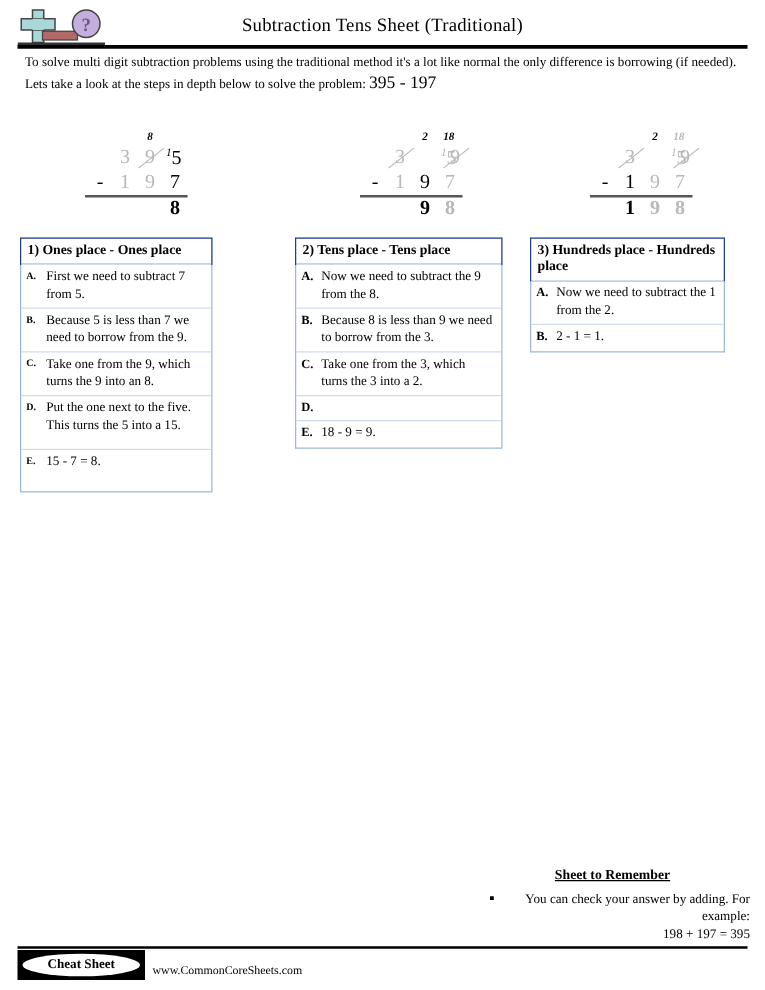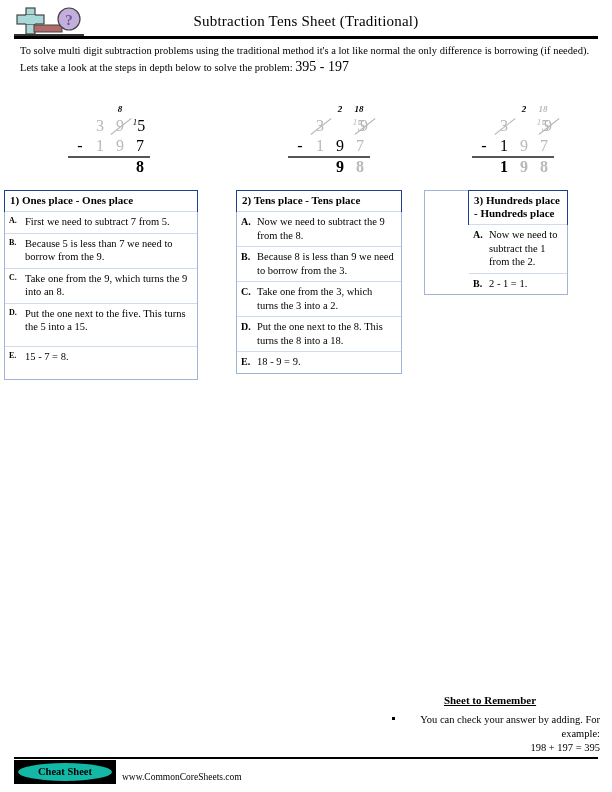--- a/index.html
+++ b/index.html
@@ -164,23 +164,23 @@
     width: 16px;
     flex: 0 0 16px;
     padding-top: 1px;
   }
   .step-letter.big { font-size: 10px; }
   .step-text {
     font-size: 10.5px;
     line-height: 13.5px;
     flex: 1 1 auto;
   }
-  #box1 { left: 4px; top: 190px; width: 194px; }
+  #box1 { left: 16px; top: 190px; width: 154px; }
   #box2 { left: 236px; top: 190px; width: 166px; }
-  #box3 { left: 424px; top: 190px; width: 144px; padding-left: 44px; }
+  #box3 { left: 424px; top: 190px; width: 156px; }
 
   
   #remember {
     position: absolute;
     left: 380px; top: 694px;
     width: 220px;
   }
   #remember-title {
     text-align: center;
     font-weight: bold;
@@ -213,21 +213,21 @@
   #badge {
     position: absolute;
     left: 14px; top: 760px;
     width: 102px; height: 24px;
     background: #000000;
   }
   #badge-oval {
     position: absolute;
     left: 4px; top: 3px;
     width: 94px; height: 18px;
-    background: #14b8a6;
+    background: #ffffff;
     border-radius: 50%;
     text-align: center;
     font-weight: bold;
     font-size: 10.5px;
     line-height: 18px;
   }
   #site {
     position: absolute;
     left: 122px; top: 772px;
     font-size: 9.5px;
@@ -375,21 +375,20 @@
   <div class="step-item">
     <div class="step-letter big">B.</div>
     <div class="step-text">Because 8 is less than 9 we need to borrow from the 3.</div>
   </div>
   <div class="step-item">
     <div class="step-letter big">C.</div>
     <div class="step-text">Take one from the 3, which turns the 3 into a 2.</div>
   </div>
   <div class="step-item">
     <div class="step-letter big">D.</div>
-    <div class="step-text">Put the one next to the 8. This turns the 8 into a 18.</div>
   </div>
   <div class="step-item">
     <div class="step-letter big">E.</div>
     <div class="step-text">18 - 9 = 9.</div>
   </div>
 </div>
 
 <div class="stepbox" id="box3">
   <div class="hdr">3) Hundreds place - Hundreds place</div>
   <div class="step-item">

